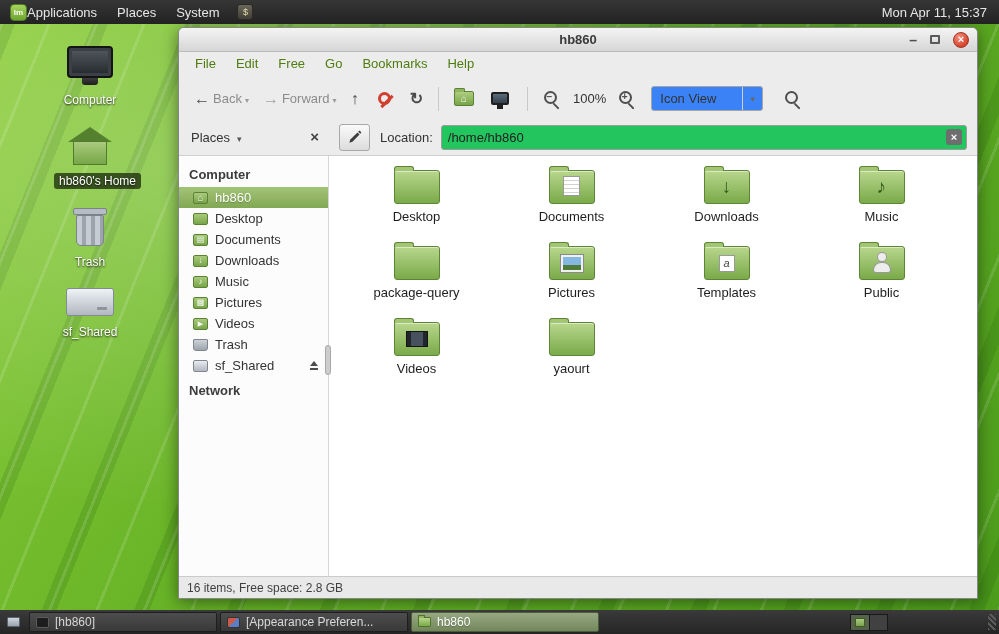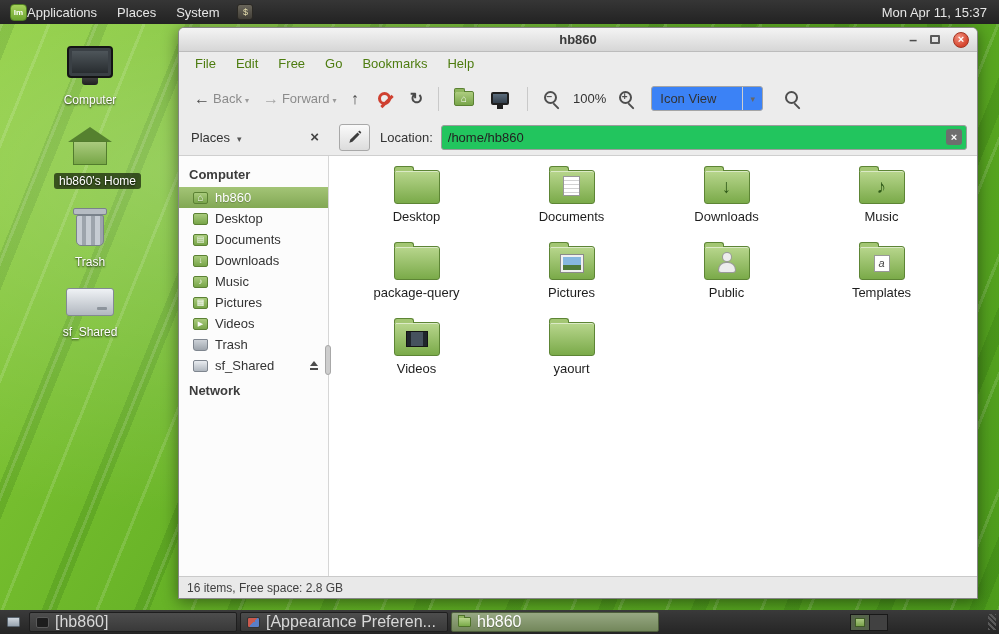--- a/index.html
+++ b/index.html
@@ -200,23 +200,23 @@
 
   .statusbar{height:22px;flex:0 0 auto;background:#e9e9e9;border-top:1px solid #cacaca;
     display:flex;align-items:center;padding-left:8px;font-size:12px;color:#3f3f3f;}
 
   
   .bottom-panel{position:absolute;left:0;right:0;bottom:0;height:24px;z-index:60;
     background:linear-gradient(#3a3a3a,#252525);display:flex;align-items:center;}
   .show-desktop{width:26px;height:24px;display:flex;align-items:center;justify-content:center;}
   .sd-icon{width:13px;height:10px;border-radius:1px;
     background:linear-gradient(#cfd6dd,#98a4b0);border:1px solid #59646e;}
-  .task-btn{width:208px;height:20px;margin-left:3px;border-radius:2px;
+  .task-btn{width:188px;height:20px;margin-left:3px;border-radius:2px;
     background:linear-gradient(#4d4d4d,#393939);border:1px solid #1e1e1e;
-    display:flex;align-items:center;gap:6px;padding:0 6px;color:#d8d8d8;font-size:16px;
+    display:flex;align-items:center;gap:6px;padding:0 6px;color:#d8d8d8;font-size:12px;
     overflow:hidden;}
   .task-btn.active{background:linear-gradient(#97a883,#73875b);border-color:#4d5e3b;
     color:#fff;text-shadow:0 1px 1px rgba(0,0,0,0.25);}
   .task-label{white-space:nowrap;overflow:hidden;}
   .tb-icon-terminal{width:13px;height:11px;background:#1d1d1d;border:1px solid #5a5a5a;
     border-radius:2px;flex:0 0 auto;}
   .tb-icon-appearance{width:13px;height:11px;border-radius:2px;flex:0 0 auto;
     background:linear-gradient(135deg,#c95a4e 0 50%,#5a7fc9 50% 100%);border:1px solid #333;}
   .tb-icon-folder{width:13px;height:10px;border-radius:1px;flex:0 0 auto;position:relative;
     background:linear-gradient(#b8d68d,#7aaa49);border:1px solid #4e7329;}
@@ -436,29 +436,29 @@
             <div class="flabel">package-query</div>
           </div>
           <div class="file">
             <div class="folder">
                 <span class="emblem" data-emblem="picture"></span>
               </div>
             <div class="flabel">Pictures</div>
           </div>
           <div class="file">
             <div class="folder">
+                <span class="emblem" data-emblem="template"></span>
+              </div>
+            <div class="flabel">Templates</div>
+          </div>
+          <div class="file">
+            <div class="folder">
                 <span class="emblem" data-emblem="person"></span>
               </div>
             <div class="flabel">Public</div>
-          </div>
-          <div class="file">
-            <div class="folder">
-                <span class="emblem" data-emblem="template"></span>
-              </div>
-            <div class="flabel">Templates</div>
           </div>
           <div class="file">
             <div class="folder">
                 <span class="emblem" data-emblem="video"></span>
               </div>
             <div class="flabel">Videos</div>
           </div>
           <div class="file">
             <div class="folder">
                 <span class="emblem" data-emblem="none"></span>

